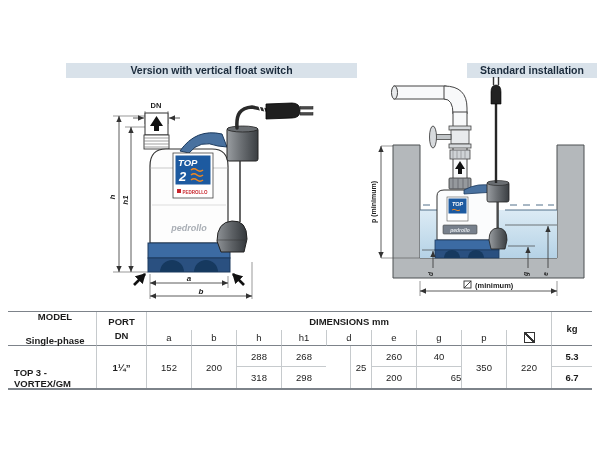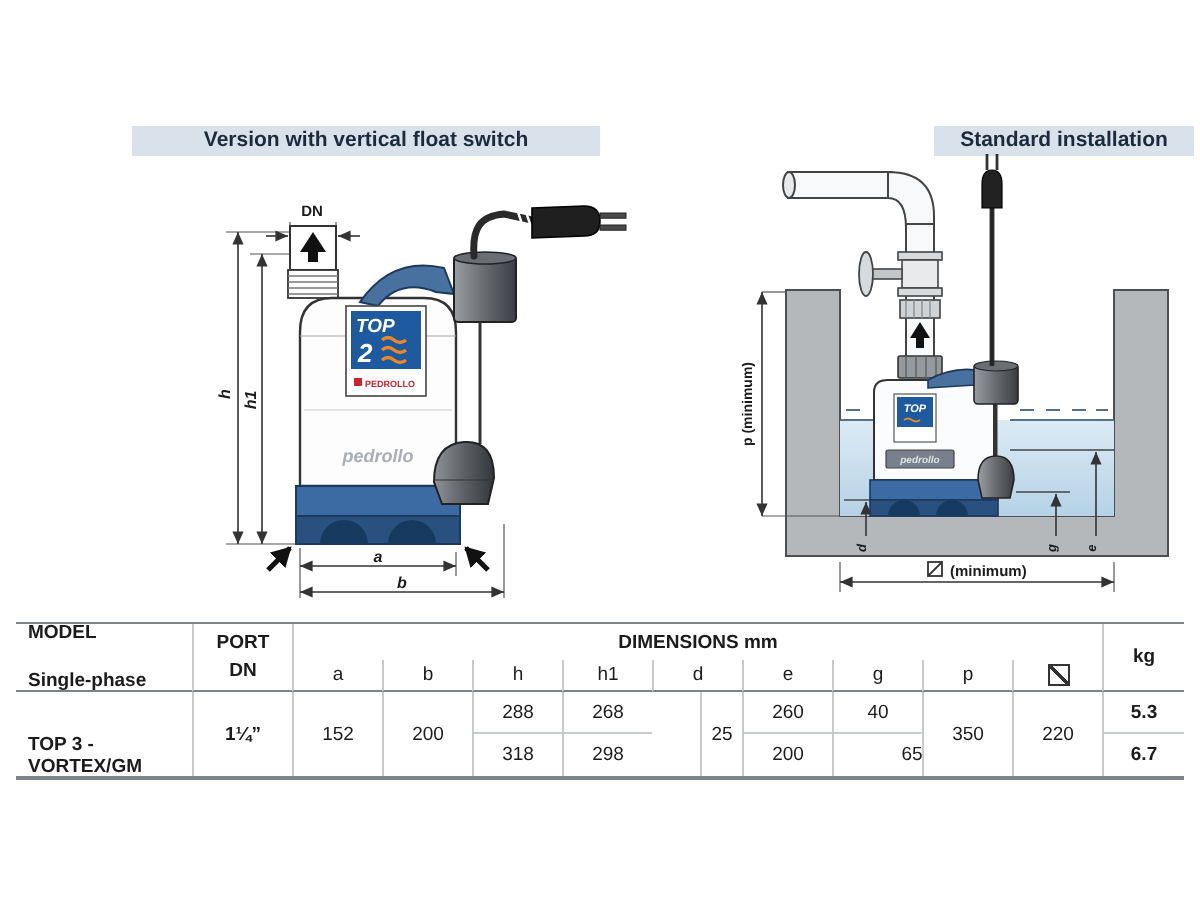--- a/index.html
+++ b/index.html
@@ -1,39 +1,39 @@
 <!DOCTYPE html>
 <html><head>
 <meta charset="utf-8">
 <style>
   html,body{margin:0;padding:0;background:#fff;}
   .screen{position:relative;width:600px;height:450px;background:#ffffff;overflow:hidden;
           font-family:"Liberation Sans",sans-serif;color:#1c1c1c;}
   .hdrbar{position:absolute;height:15px;background:#d9e2ea;color:#1b2b3c;
           font-size:10.5px;font-weight:bold;line-height:15px;text-align:center;}
-  .hdrbar.left{left:66px;top:63px;width:234px;}
+  .hdrbar.left{left:66px;top:63px;width:291px;}
   .hdrbar.right{left:438px;top:63px;width:130px;margin-left:29px;}
   svg{position:absolute;overflow:visible;}
   svg text{font-family:"Liberation Sans",sans-serif;fill:#1c1c1c;}
   .dimlbl{font-size:8px;font-style:italic;font-weight:bold;}
   .dimlbl2{font-size:7px;font-weight:bold;}
   
   .tbl{position:absolute;left:8px;top:311px;display:grid;
        grid-template-columns:88px 50px repeat(9,45px) 41px;
        grid-template-rows:18px 16px 21px 21px;
        border-top:1.5px solid #7d838a;border-bottom:2px solid #7d838a;
        font-size:9.5px;background:#fff;}
   .c{display:flex;align-items:center;justify-content:center;border-left:1px solid #c6cacd;}
   .nl{border-left:none;}
   .hb{border-bottom:1.5px solid #7d838a;}
   .rb{border-bottom:1px solid #c6cacd;}
   .b{font-weight:bold;}
   .lft{justify-content:flex-start;padding-left:6px;}
   .twoline{flex-direction:column;justify-content:space-evenly;line-height:1;}
-  .twoline.lft{align-items:flex-start;gap:14px;}
+  .twoline.lft{align-items:center;gap:14px;}
   .sqicon{display:inline-block;width:9px;height:9px;border:1px solid #333;
           background:linear-gradient(45deg,transparent 43%,#333 43%,#333 57%,transparent 57%);}
 </style>
 </head>
 <body>
 
 <div class="screen">
 
   <div class="hdrbar left">Version with vertical float switch</div>
   <div class="hdrbar right">Standard installation</div>

